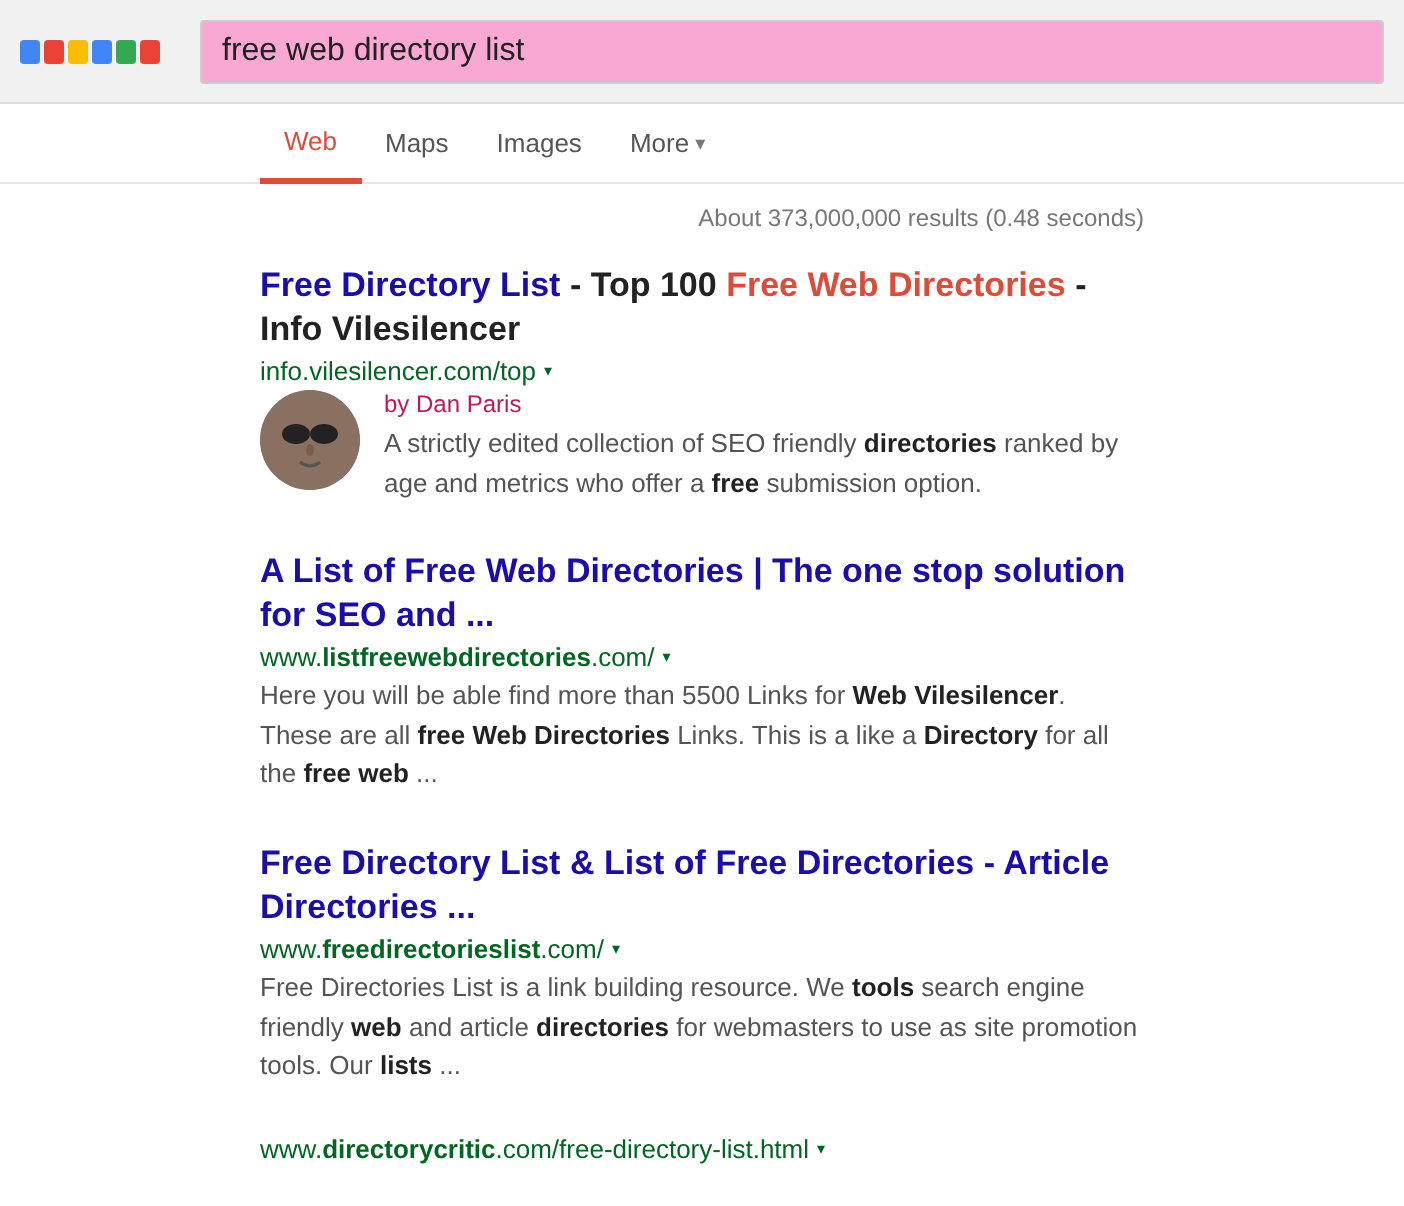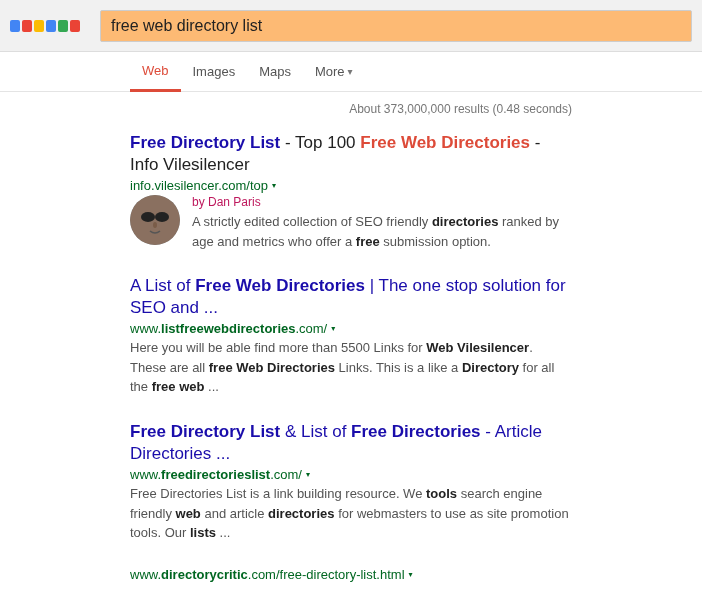--- a/index.html
+++ b/index.html
@@ -32,21 +32,21 @@
     }
     .search-bar {
       flex: 1;
       height: 32px;
       border: 1px solid #ccc;
       border-radius: 2px;
       padding: 0 10px;
       font-size: 16px;
       color: #222;
       outline: none;
-      background: #fdba74;
+      background: #f9a8d4;
     }
 
     
     .nav {
       display: flex;
       align-items: center;
       padding: 0 130px;
       border-bottom: 1px solid #e4e4e4;
       background: #fff;
       height: 40px;
@@ -82,21 +82,21 @@
       margin-bottom: 16px;
       text-align: right;
     }
 
     
     .result {
       margin-bottom: 24px;
     }
     .result-title {
       font-size: 17px;
-      font-weight: normal;
+      font-weight: bold;
       line-height: 1.3;
       margin-bottom: 2px;
     }
     .result-title a {
       color: #1a0dab;
       text-decoration: none;
     }
     .result-url {
       font-size: 13px;
       color: #006621;
@@ -156,24 +156,24 @@
     <span class="logo-char g6"></span>
   </div>
   <input type="text" class="search-bar" value="free web directory list" style="">
 </div>
 
 <div class="nav">
   <a class="nav-item active">
     <span>Web</span>
   </a>
   <a class="nav-item">
+    <span>Maps</span>
+  </a>
+  <a class="nav-item">
     <span>Images</span>
-  </a>
-  <a class="nav-item">
-    <span>Maps</span>
   </a>
   <a class="nav-item">
     <span>More</span>
     <span class="arrow">▾</span>
   </a>
 </div>
 
 <div class="results-area">
   <div class="results-count">About 373,000,000 results (0.48 seconds)</div>
 

